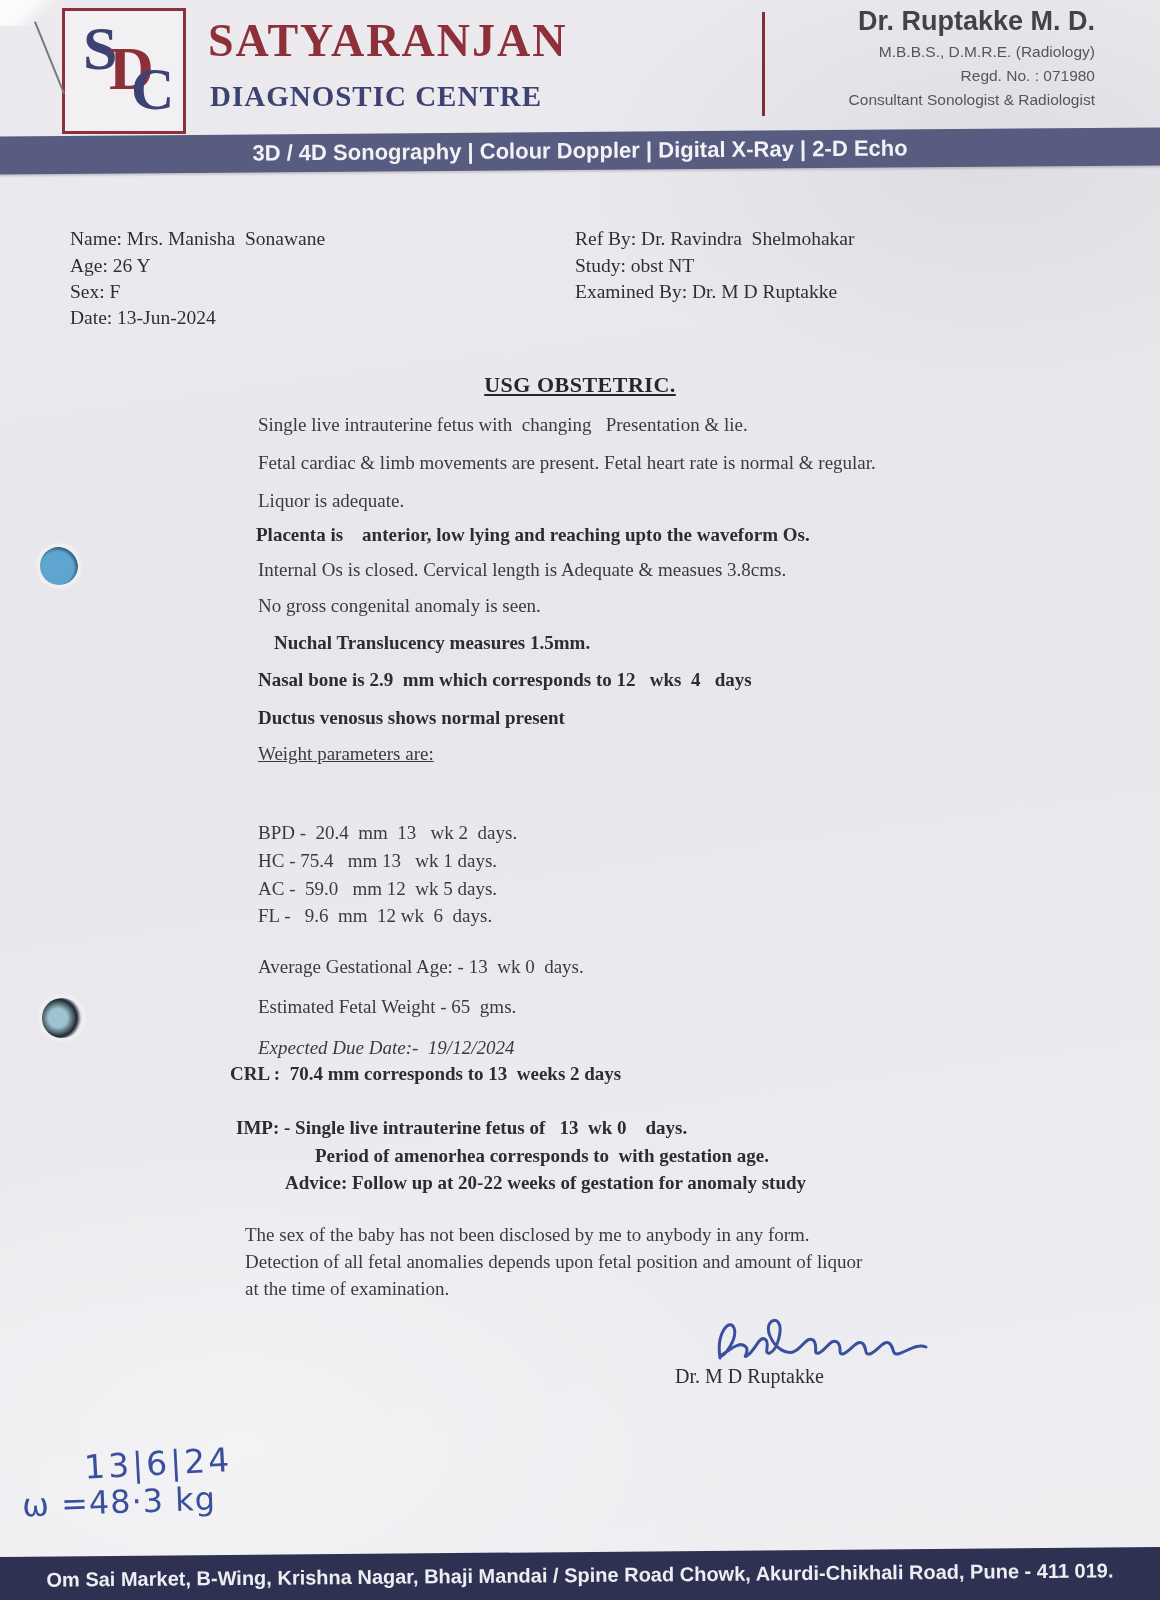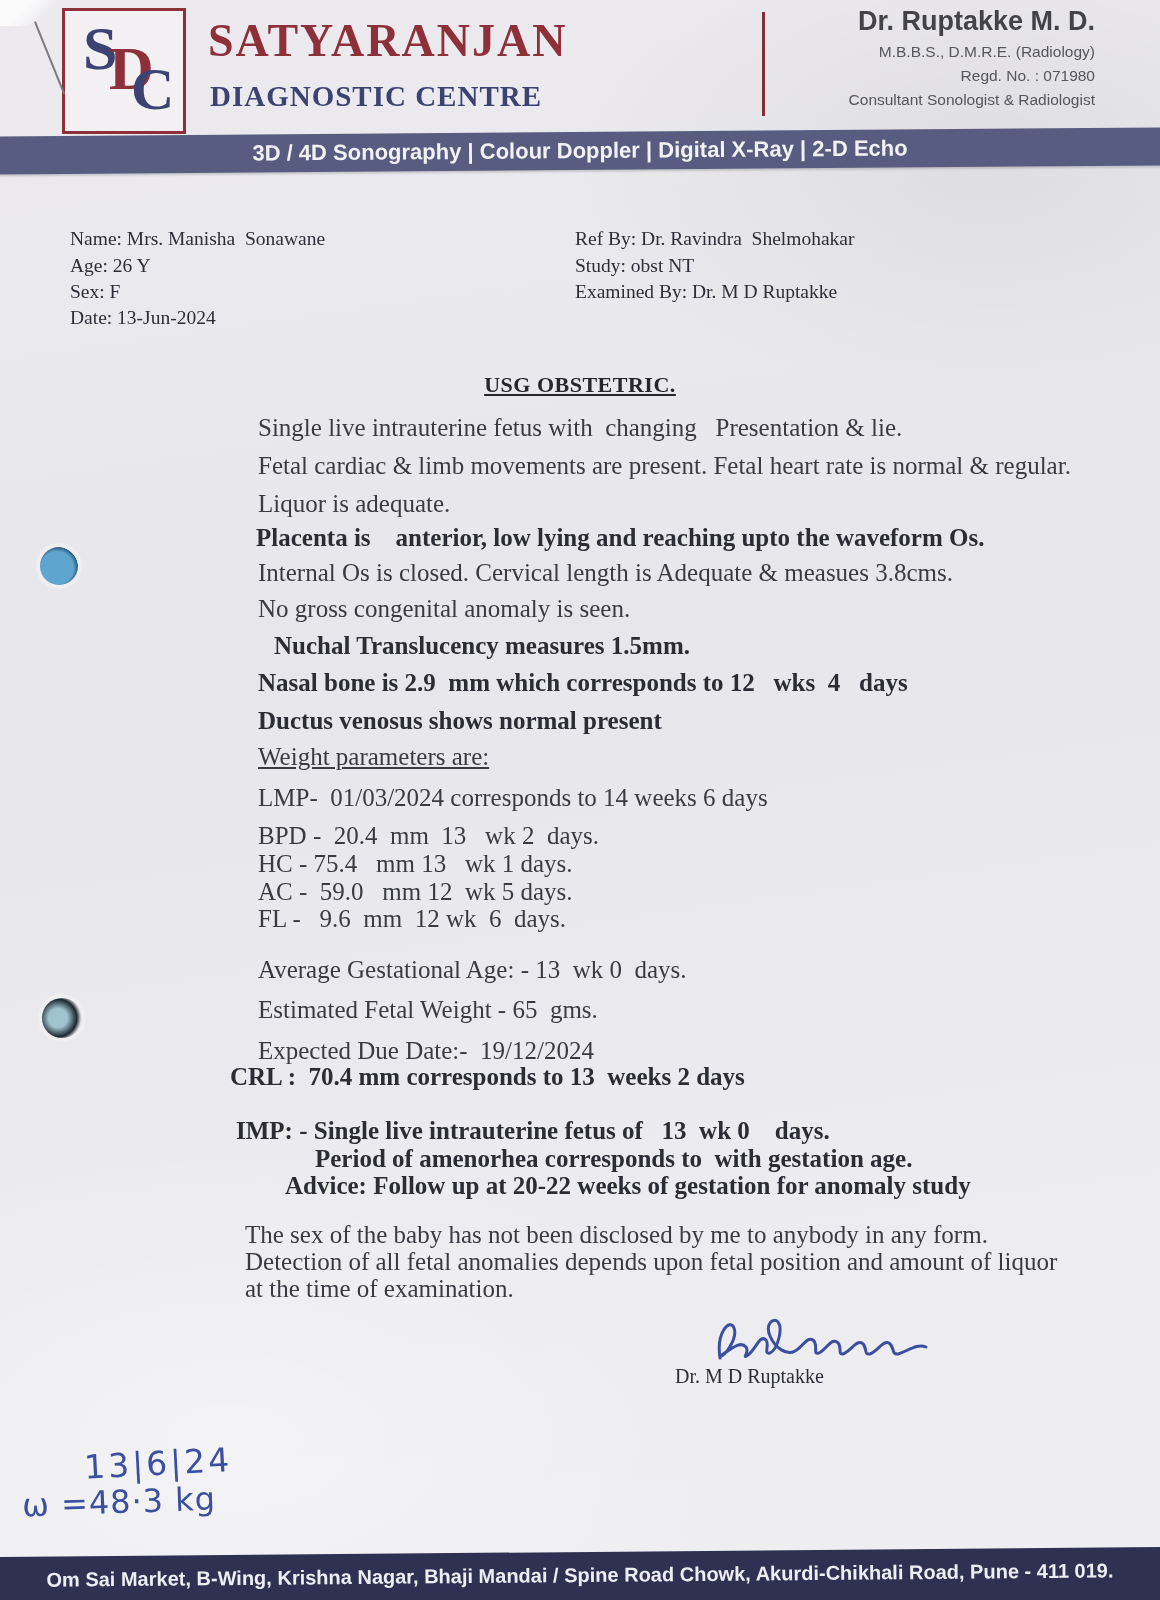--- a/index.html
+++ b/index.html
@@ -30,21 +30,21 @@
   #services-banner{
     left:-8px;top:132px;width:1176px;height:38px;background:#575c80;
     transform:rotate(-0.45deg);box-shadow:0 2px 2px rgba(0,0,0,.15);
     display:flex;align-items:center;justify-content:center;
     font-family:"Liberation Sans","DejaVu Sans",sans-serif;font-weight:bold;font-size:22px;color:#f2f2f4;
   }
   
   .pt-line{font-size:19.5px;color:#2e2e38;}
   
   #report-title{left:0;top:372px;width:1160px;text-align:center;font-size:22px;font-weight:bold;text-decoration:underline;color:#26262e;letter-spacing:.5px;}
-  .line{left:258px;font-size:25px;color:#3a3a42;}
+  .line{left:258px;font-size:19px;color:#3a3a42;}
   .b{font-weight:bold;color:#2c2c34;}
   .u{text-decoration:underline;}
   
   #signed-by{left:675px;top:1365px;font-size:20px;color:#2e2e38;}
   
   .ink{font-family:"DejaVu Sans",sans-serif;color:#3a4f9e;}
   #hw-date{left:84px;top:1444px;font-size:33px;transform:rotate(-3deg);letter-spacing:3px;}
   #hw-weight{left:22px;top:1483px;font-size:32px;transform:rotate(-2deg);letter-spacing:1px;}
   
   #footer-band{
@@ -104,29 +104,28 @@
   <div class="abs line pre" style="top:452px;">Fetal cardiac &amp; limb movements are present. Fetal heart rate is normal &amp; regular.</div>
   <div class="abs line pre" style="top:490px;">Liquor is adequate.</div>
   <div class="abs line pre b" style="top:524px;left:256px;">Placenta is    anterior, low lying and reaching upto the waveform Os.</div>
   <div class="abs line pre" style="top:559px;">Internal Os is closed. Cervical length is Adequate &amp; measues 3.8cms.</div>
   <div class="abs line pre" style="top:595px;">No gross congenital anomaly is seen.</div>
   <div class="abs line pre b" style="top:632px;margin-left:16px;">Nuchal Translucency measures 1.5mm.</div>
   <div class="abs line pre b" style="top:669px;">Nasal bone is 2.9  mm which corresponds to 12   wks  4   days</div>
   <div class="abs line pre b" style="top:707px;">Ductus venosus shows normal present</div>
 
   <div class="abs line pre u" style="top:743px;">Weight parameters are:</div>
-  <div class="abs line pre" style="top:784px;">LMP-  01/03/2024 corresponds to 14 weeks 6 days</div>
   <div class="abs line pre" style="top:822px;">BPD -  20.4  mm  13   wk 2  days.</div>
   <div class="abs line pre" style="top:850px;">HC - 75.4   mm 13   wk 1 days.</div>
   <div class="abs line pre" style="top:878px;">AC -  59.0   mm 12  wk 5 days.</div>
   <div class="abs line pre" style="top:905px;">FL -   9.6  mm  12 wk  6  days.</div>
 
   <div class="abs line pre" style="top:956px;">Average Gestational Age: - 13  wk 0  days.</div>
   <div class="abs line pre" style="top:996px;">Estimated Fetal Weight - 65  gms.</div>
-  <div class="abs line pre" style="top:1037px;">Expected Due Date:-  19/12/2024</div>
+  <div class="abs line pre" style="top:1037px;font-style:italic;">Expected Due Date:-  19/12/2024</div>
   <div class="abs line pre b" style="top:1063px;left:230px;">CRL :  70.4 mm corresponds to 13  weeks 2 days</div>
 
   <div class="abs line pre b" style="top:1117px;left:236px;">IMP: - Single live intrauterine fetus of   13  wk 0    days.</div>
   <div class="abs line pre b" style="top:1145px;left:315px;">Period of amenorhea corresponds to  with gestation age.</div>
   <div class="abs line pre b" style="top:1172px;left:245px;margin-left:40px;">Advice: Follow up at 20-22 weeks of gestation for anomaly study</div>
 
   <div class="abs line pre" style="top:1221px;left:245px;line-height:27px;">The sex of the baby has not been disclosed by me to anybody in any form.
 Detection of all fetal anomalies depends upon fetal position and amount of liquor
 at the time of examination.</div>
 

